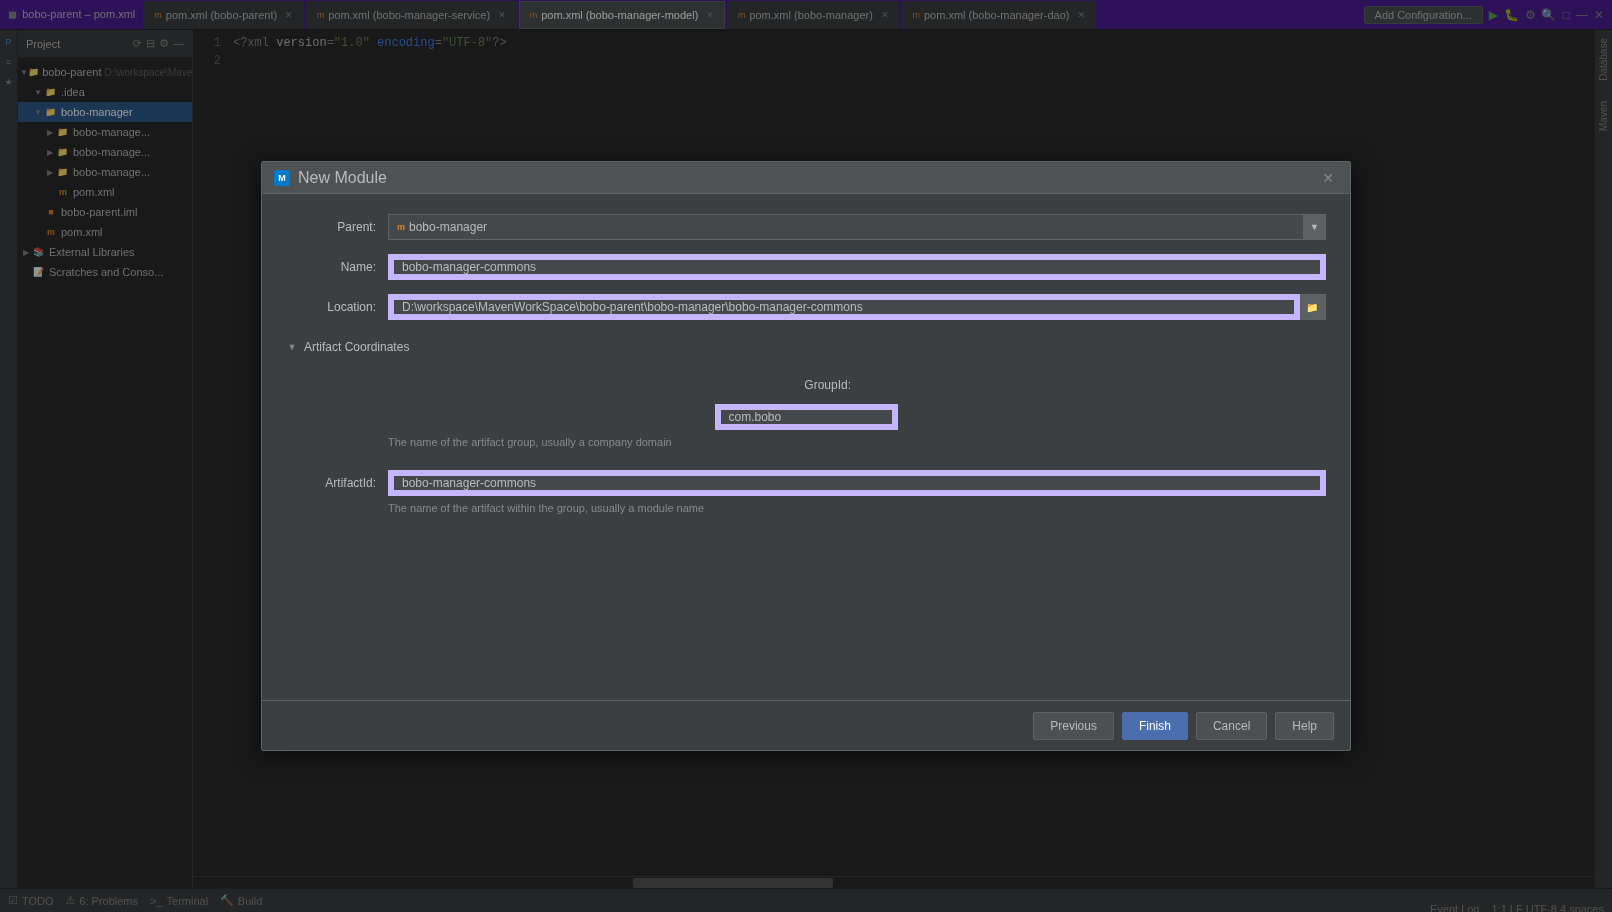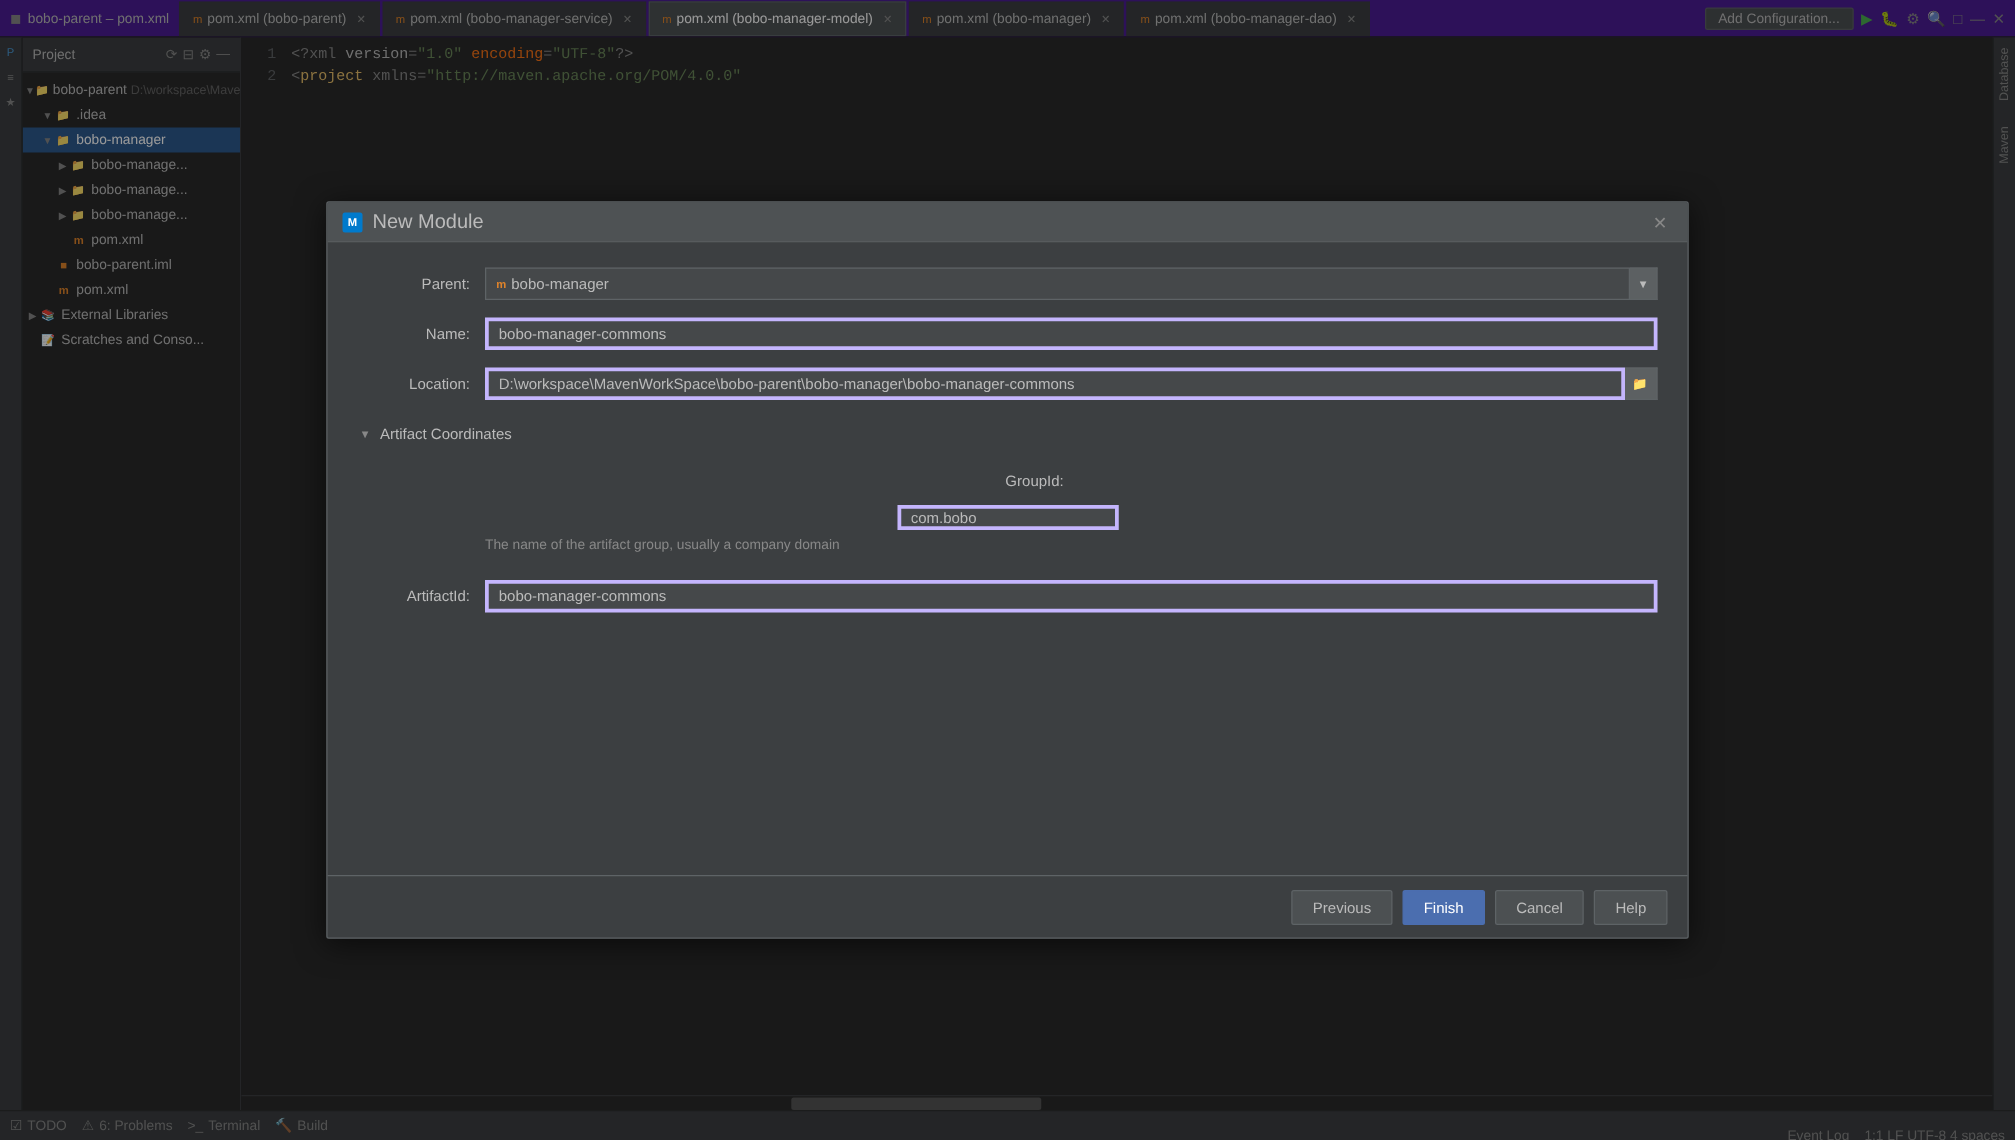--- a/index.html
+++ b/index.html
@@ -287,21 +287,21 @@
       width: 90px;
       text-align: right;
       font-size: 12px;
       color: #bbbbbb;
       flex-shrink: 0;
     }
     .form-input {
       flex: 1;
       height: 26px;
       background: #45484a;
-      border: 3px solid #c4b5fd;
+      border: 6px solid #c4b5fd;
       color: #bbbbbb;
       padding: 0 8px;
       font-size: 12px;
       outline: none;
     }
     .form-input-with-btn {
       display: flex;
       flex: 1;
       gap: 0;
     }
@@ -557,28 +557,25 @@
         <span style="font-size:11px;">Scratches and Conso...</span>
       </div>
     </div>
   </div>
 
   <div class="code-area">
     <div class="code-content">
       <div class="code-line">
         <span class="line-num">1</span>
         <span class="line-content">
-          <span style="color:#888;">&lt;?xml </span><span style="color:#bababa;">version</span><span style="color:#888;">=</span><span style="color:#6a8759;">"1.0"</span><span style="color:#888;"> </span><span style="color:#f97316;">encoding</span><span style="color:#888;">=</span><span style="color:#6a8759;">"UTF-8"</span><span style="color:#888;">?&gt;</span>
+          <span style="color:#888;">&lt;?xml </span><span style="color:#bababa;">version</span><span style="color:#888;">=</span><span style="color:#6a8759;">"1.0"</span><span style="color:#888;"> </span><span style="color:#3b82f6;">encoding</span><span style="color:#888;">=</span><span style="color:#6a8759;">"UTF-8"</span><span style="color:#888;">?&gt;</span>
         </span>
       </div>
       <div class="code-line">
         <span class="line-num">2</span>
-        <span class="line-content">
-          <span style="color:#888;">&lt;</span><span style="color:#e8bf6a;">project</span><span style="color:#888;"> xmlns=</span><span style="color:#6a8759;">"http://maven.apache.org/POM/4.0.0"</span>
-        </span>
       </div>
     </div>
 
     <div class="scrollbar-bottom">
       <div class="scrollbar-thumb"></div>
     </div>
   </div>
 
   <div style="display:flex;flex-direction:column;width:18px;background:#3c3f41;border-left:1px solid #2d2f30;">
     <div style="writing-mode:vertical-rl;transform:rotate(180deg);font-size:10px;color:#888;cursor:pointer;padding:8px 3px;">
@@ -657,20 +654,21 @@
       <div class="form-row" style="margin-top:10px;flex-direction:column;">
         <label class="form-label">GroupId:</label>
         <input type="text" class="form-input" value="com.bobo" style="">
       </div>
       <div class="form-hint">The name of the artifact group, usually a company domain</div>
 
       <div class="form-row" style="margin-top:8px;">
         <label class="form-label">ArtifactId:</label>
         <input type="text" class="form-input" value="bobo-manager-commons" style="">
       </div>
+      <div class="form-hint">The name of the artifact within the group, usually a module name</div>
 
 
     </div>
 
     <div class="modal-footer">
       <button class="btn btn-default">Previous</button>
       <button class="btn btn-primary">Finish</button>
       <button class="btn btn-default">Cancel</button>
       <button class="btn btn-default">Help</button>
     </div>

